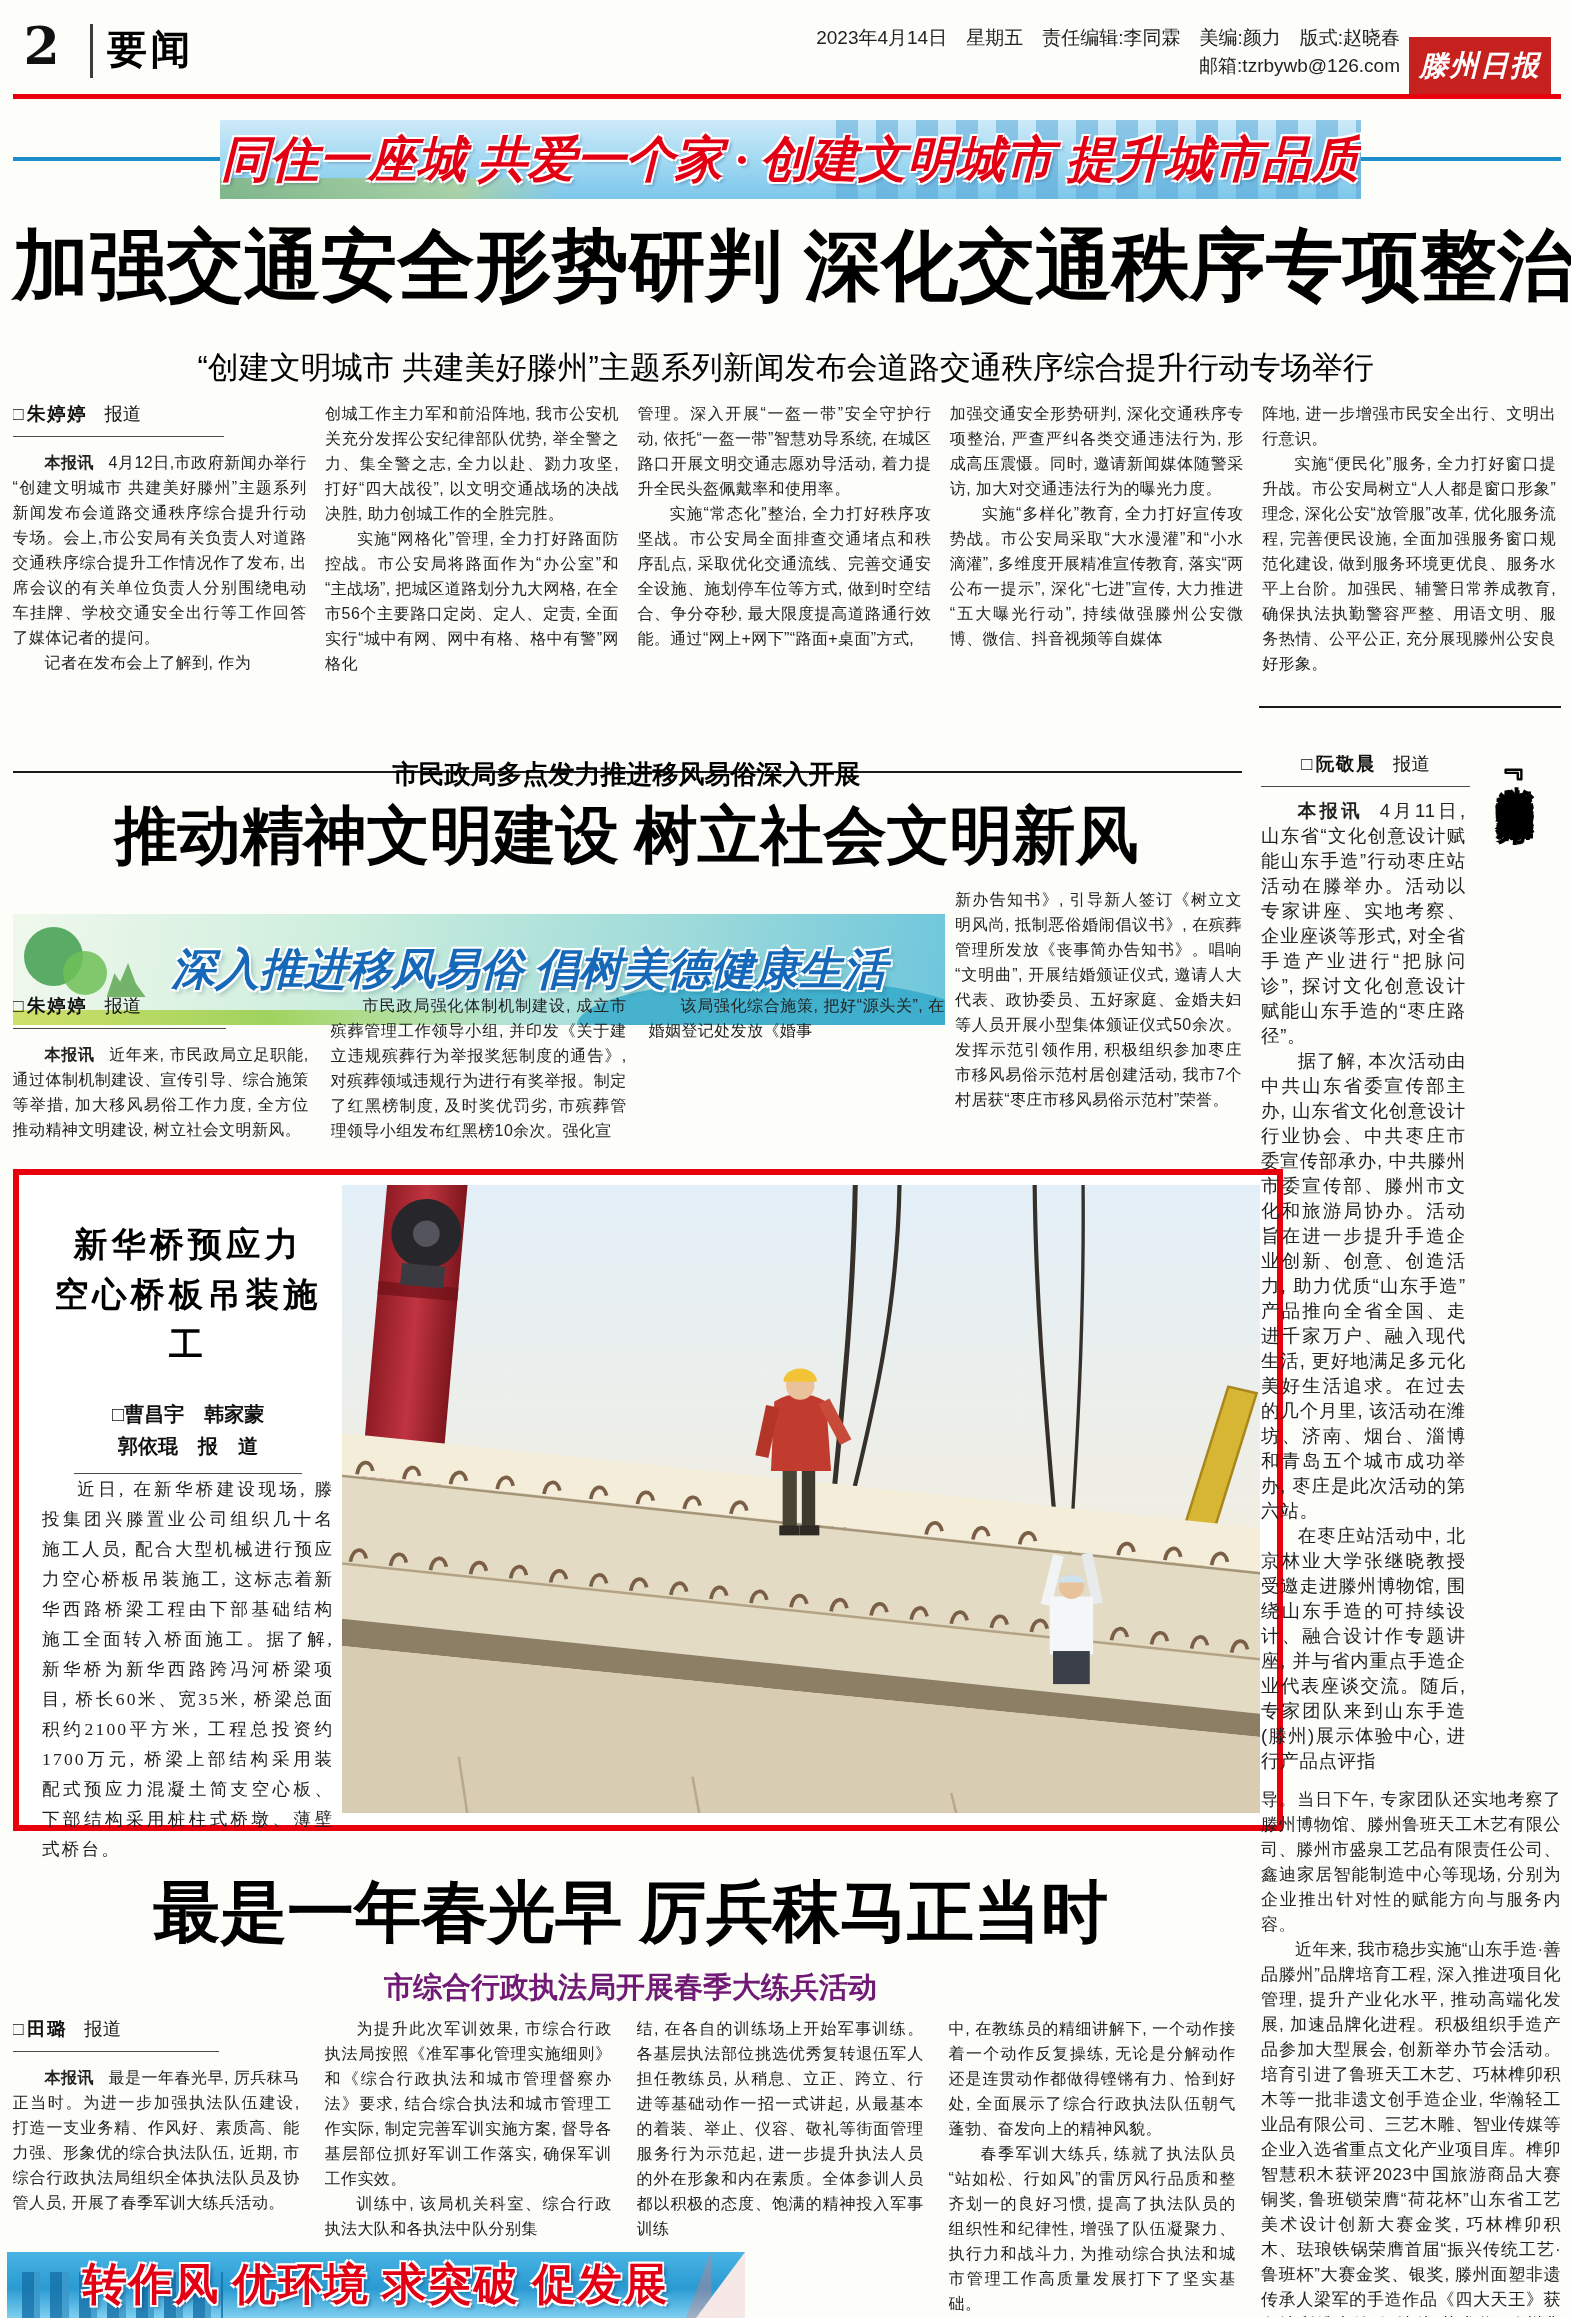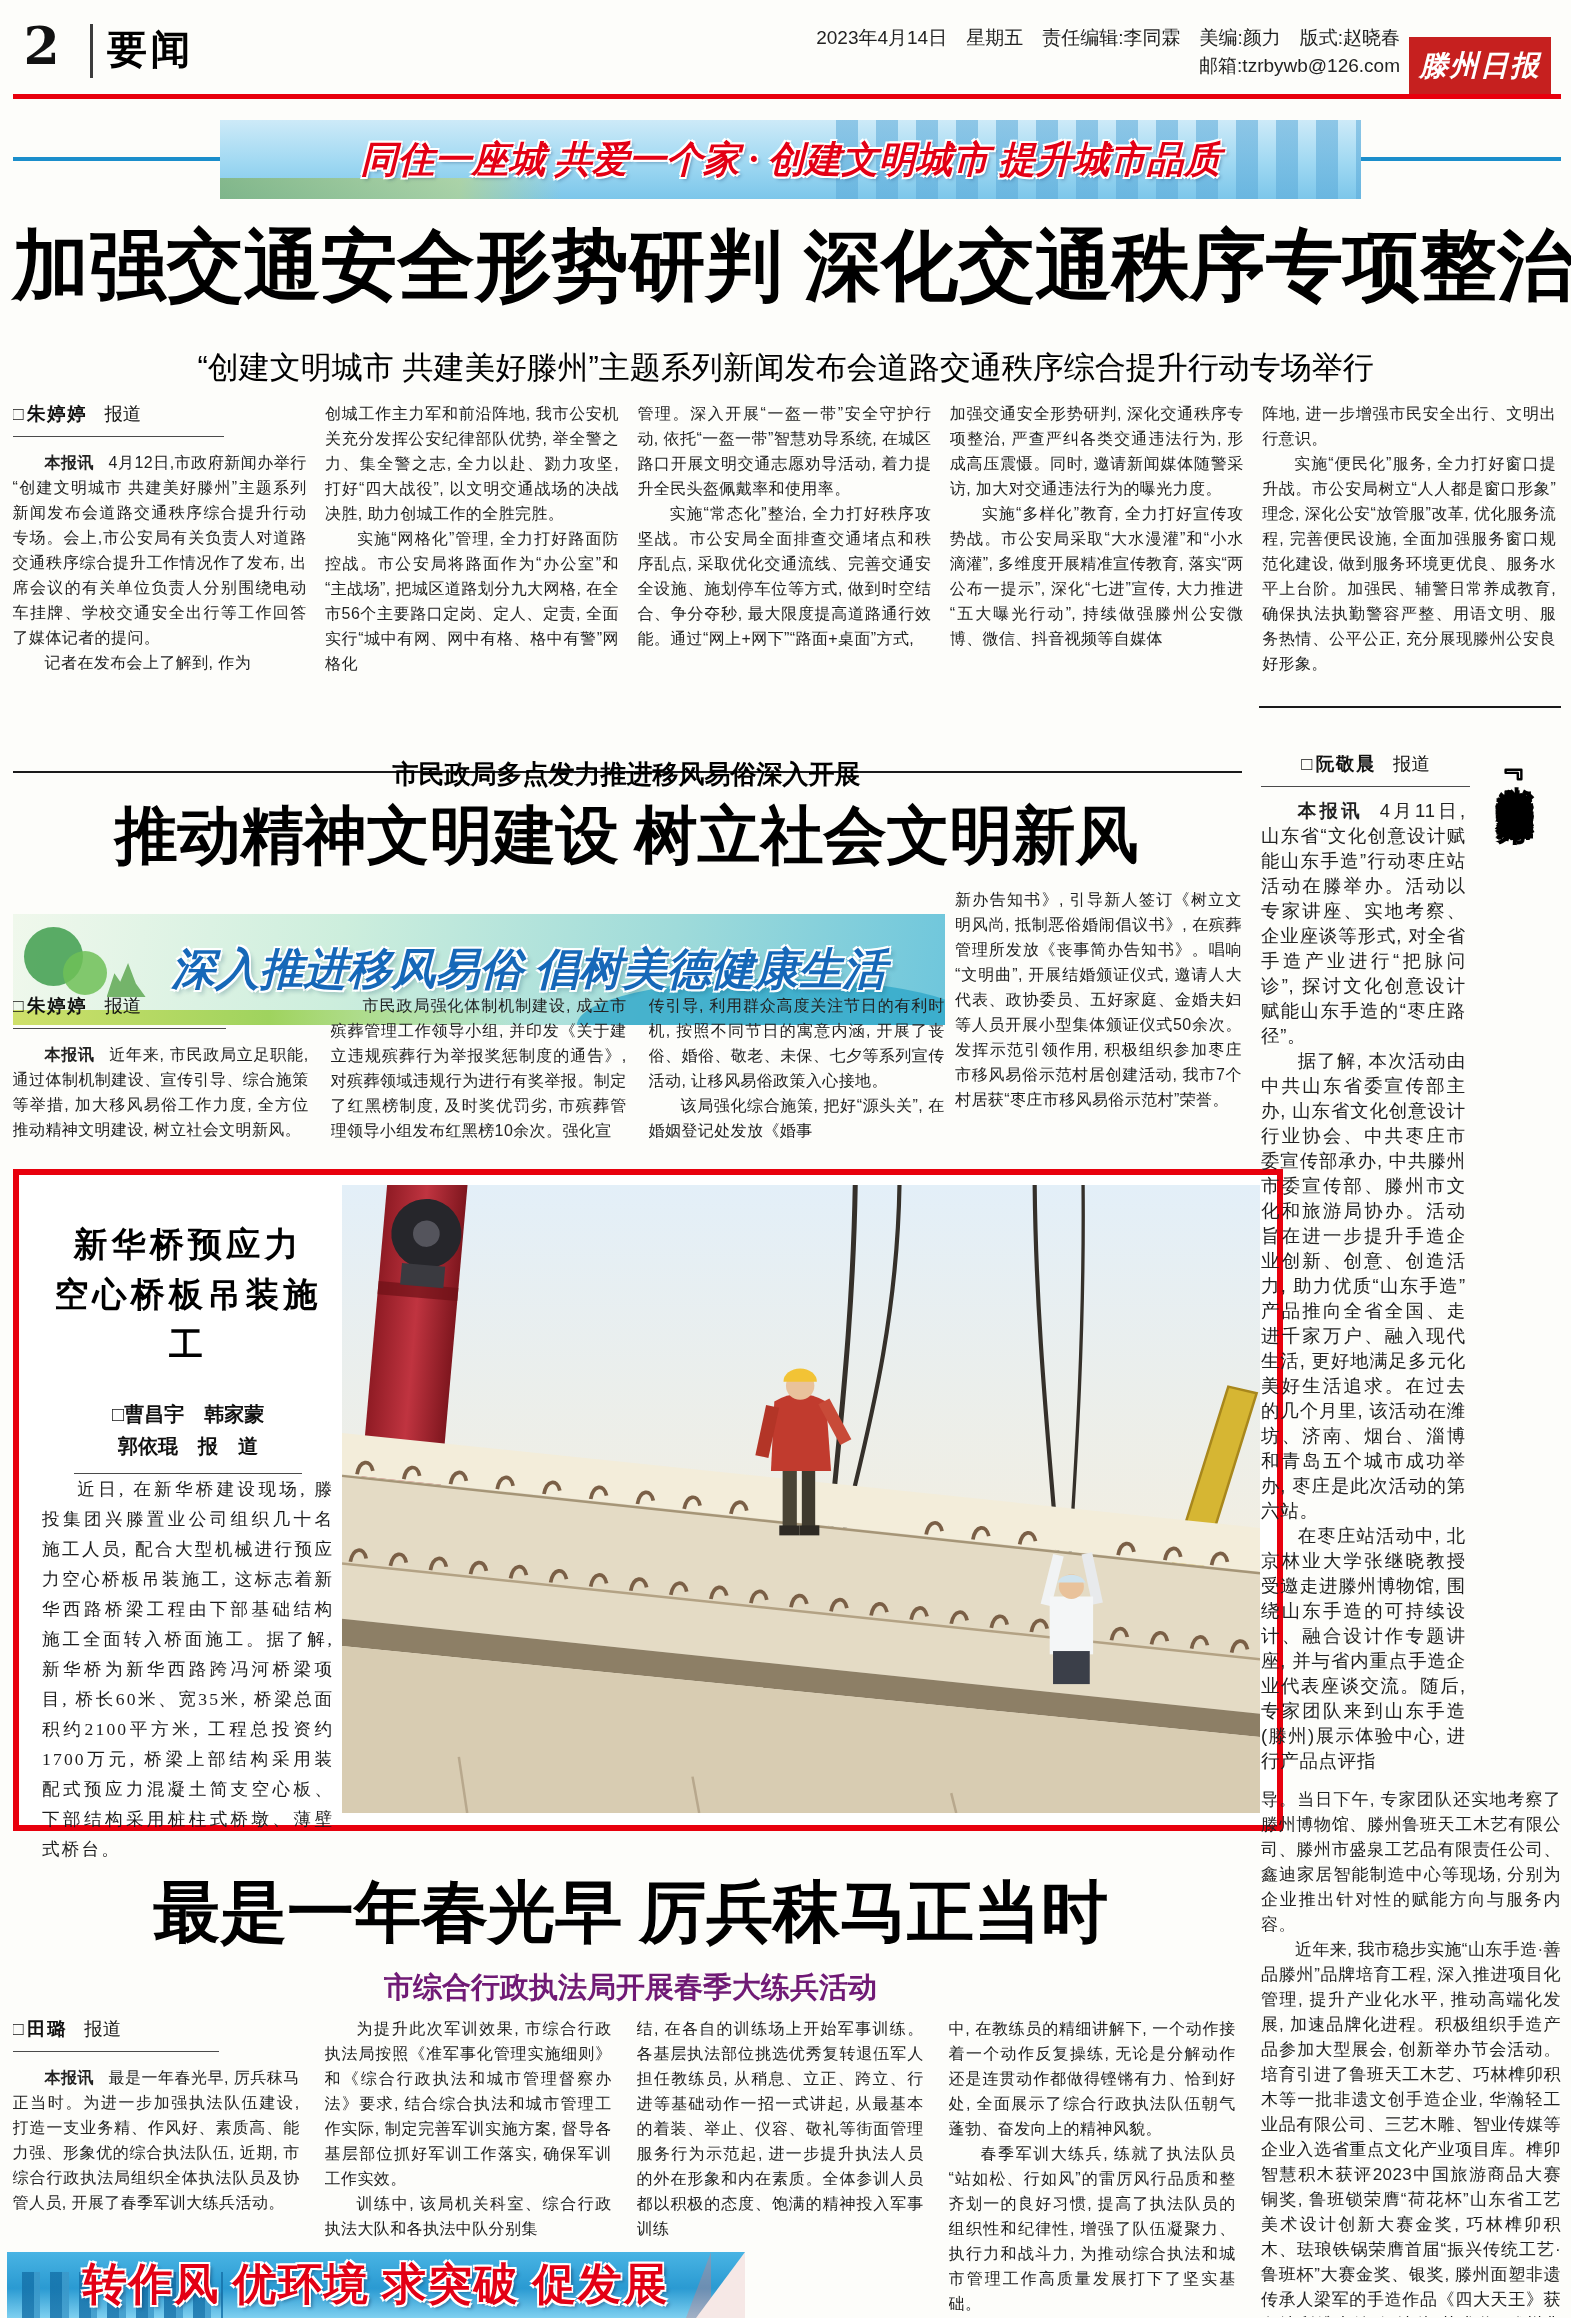--- a/index.html
+++ b/index.html
@@ -17,21 +17,21 @@
   .rule-red{left:12.6px;top:94px;width:1548px;height:5px;background:#e8000d;}
   .rule-blue{left:12.6px;top:157px;width:1548px;height:4.2px;background:#1b8ecb;}
   
   .banner1{left:220px;top:120px;width:1141px;height:79px;overflow:hidden;
            background:linear-gradient(180deg,#cdeaf8 0%,#9fd8f2 55%,#7cc6ea 100%);}
   .b1-city{position:absolute;right:0;top:0;width:46%;height:100%;opacity:.55;
            background:repeating-linear-gradient(90deg,#5aa9d8 0 22px,transparent 22px 40px);}
   .b1-ground{position:absolute;left:0;bottom:0;width:30%;height:26%;opacity:.7;
            background:linear-gradient(90deg,#7fae62,#b7d48a 70%,transparent);}
   .banner1 .btxt{position:relative;display:block;text-align:center;line-height:79px;
-           font-size:37px;font-weight:900;font-family:"Liberation Serif",serif;font-style:italic;color:#e30015;
+           font-size:49px;font-weight:900;font-family:"Liberation Serif",serif;font-style:italic;color:#e30015;
            text-shadow:1.7px 1.7px 0 #fff,-1.7px 1.7px 0 #fff,1.7px -1.7px 0 #fff,-1.7px -1.7px 0 #fff,2.5px 3.4px 3.4px rgba(0,40,90,.35);}
   
   .h1{left:12.6px;top:215px;width:1546px;text-align:center;font-size:77px;font-weight:900;
       letter-spacing:0;color:#000;white-space:nowrap;}
   .sub1{left:12.6px;top:347px;width:1546px;text-align:center;font-size:31px;font-weight:400;color:#000;}
   
   .cols{display:flex;}
   .col{overflow:hidden;text-align:justify;}
   .para{margin:0;text-indent:2em;font-size:16px;line-height:25px;letter-spacing:0.4px;color:#222;}
   .para.noindent{text-indent:0;}
@@ -189,21 +189,20 @@
           <p class="para"><b class="lead">本报讯</b>近年来, 市民政局立足职能, 通过体制机制建设、宣传引导、综合施策等举措, 加大移风易俗工作力度, 全方位推动精神文明建设, 树立社会文明新风。</p>
         </div>
     </div>
     <div class="col">
         <div>
           <p class="para">市民政局强化体制机制建设, 成立市殡葬管理工作领导小组, 并印发《关于建立违规殡葬行为举报奖惩制度的通告》, 对殡葬领域违规行为进行有奖举报。制定了红黑榜制度, 及时奖优罚劣, 市殡葬管理领导小组发布红黑榜10余次。强化宣</p>
         </div>
       </div>
     <div class="col">
         <div>
-          <p class="para noindent">传引导, 利用群众高度关注节日的有利时机, 按照不同节日的寓意内涵, 开展了丧俗、婚俗、敬老、未保、七夕等系列宣传活动, 让移风易俗政策入心接地。</p>
           <p class="para">该局强化综合施策, 把好“源头关”, 在婚姻登记处发放《婚事</p>
         </div>
       </div>
   </div>
 
   <div class="abs photobox">
     <div class="pb-left">
       <div class="pb-title">
           <div>新华桥预应力</div>
           <div>空心桥板吊装施工</div>

